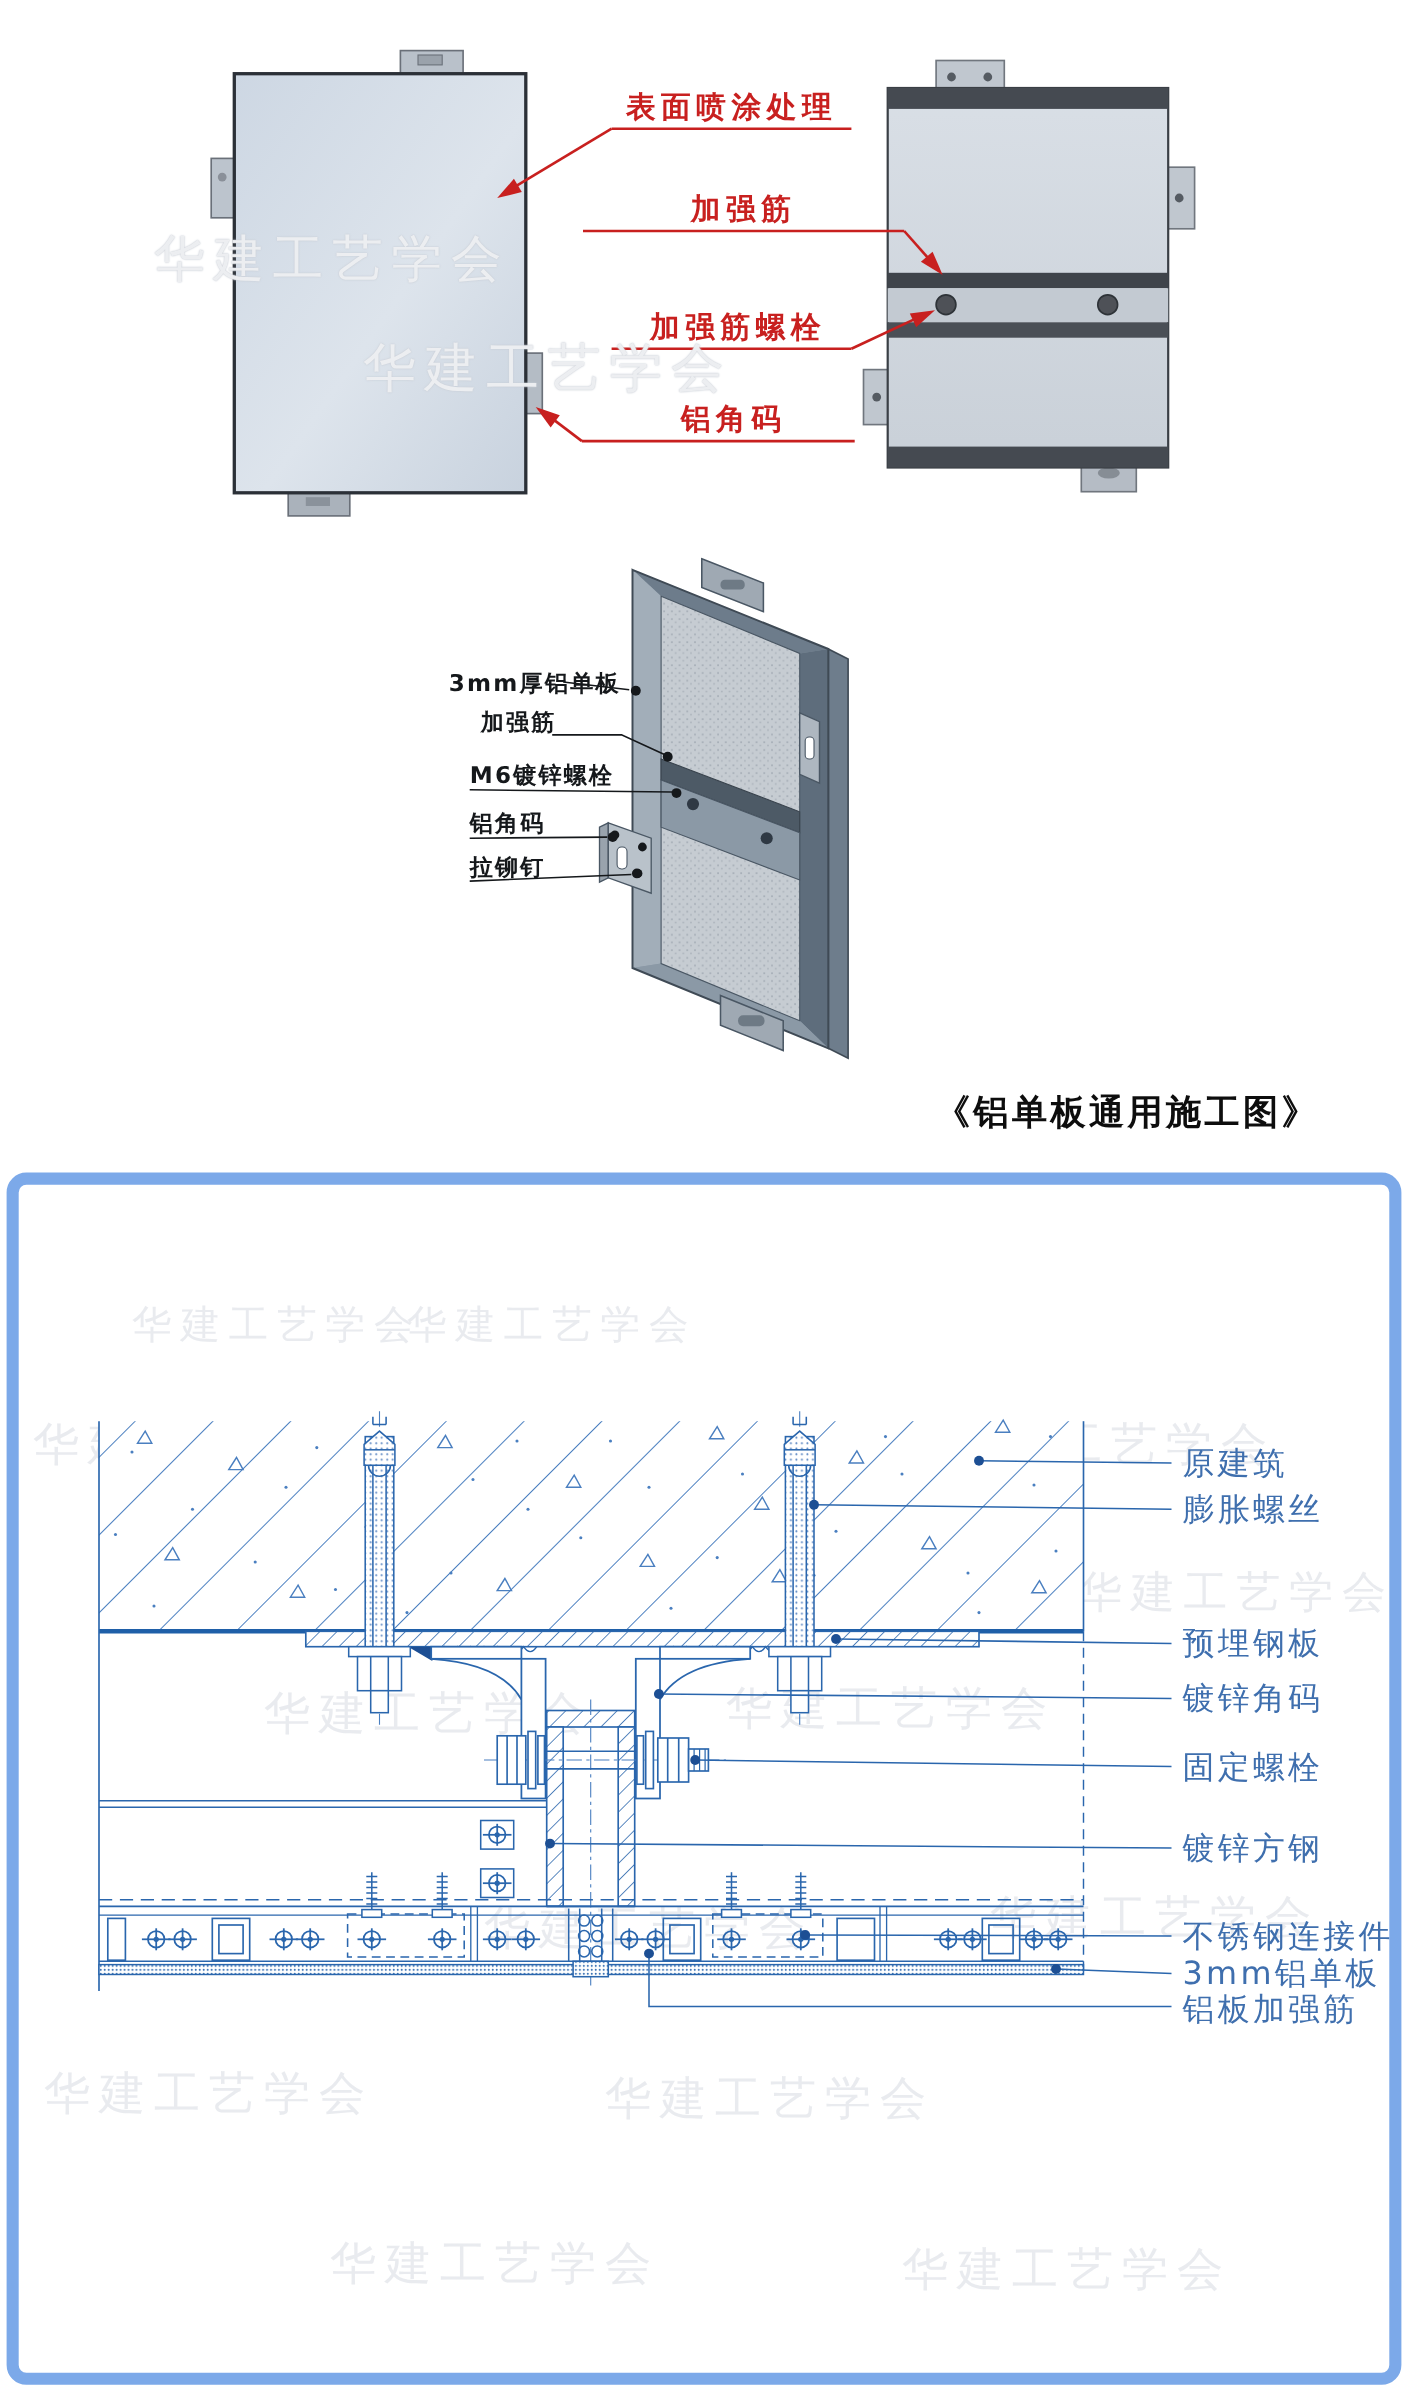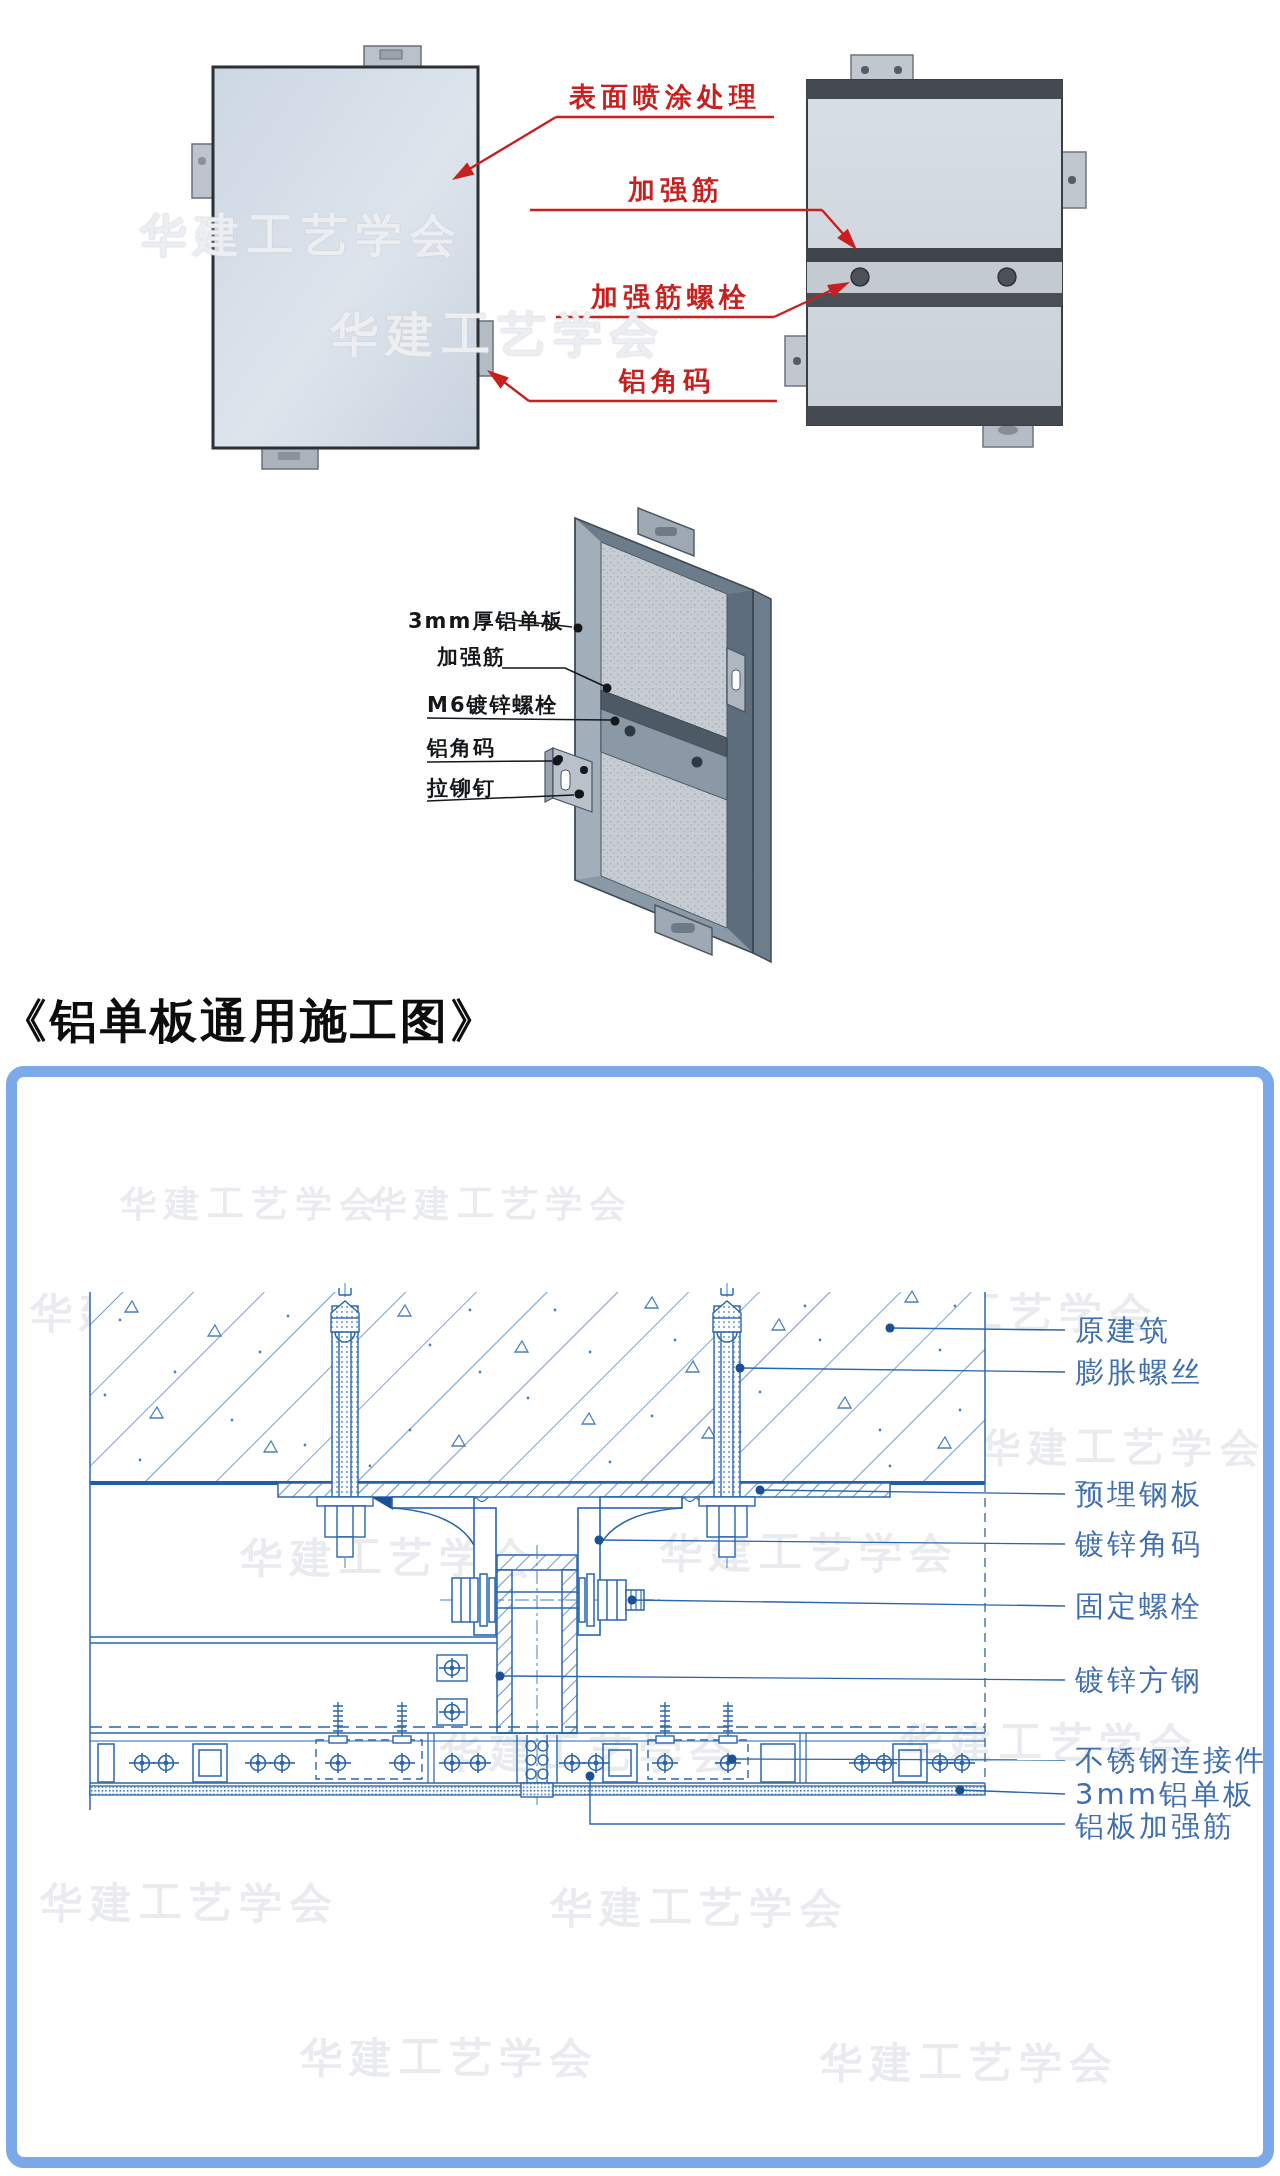--- a/index.html
+++ b/index.html
@@ -3,26 +3,26 @@
 <meta charset="utf-8">
 <style>
   html,body{margin:0;padding:0;}
   body{width:1280px;height:2176px;position:relative;background:#ffffff;overflow:hidden;
        font-family:"DejaVu Sans",sans-serif;}
   svg{position:absolute;left:0;}
   svg text{font-family:"DejaVu Sans",sans-serif;}
   .red-label{fill:#c8201f;font-size:27px;font-weight:700;letter-spacing:5px;}
   .blk-label{fill:#15181b;font-size:21px;font-weight:700;letter-spacing:2px;}
   .blu-label{fill:#3f6fae;font-size:29px;font-weight:400;letter-spacing:3px;}
-  .page-title{position:absolute;left:0;top:990px;width:1200px;text-align:left;
-      font-size:47px;font-weight:900;color:#0d0d0d;letter-spacing:3px;}
+  .page-title{position:absolute;left:0;top:990px;width:1200px;text-align:right;
+      font-size:32px;font-weight:900;color:#0d0d0d;letter-spacing:3px;}
   .blue-box{position:absolute;left:6px;top:1066px;width:1268px;height:1102px;
       box-sizing:border-box;border:11px solid #7ca9e9;border-radius:18px;background:#ffffff;}
   .wm{position:absolute;color:rgba(203,208,216,0.42);text-shadow:0 0 2px rgba(255,255,255,0.9);
-      font-weight:700;letter-spacing:8px;white-space:nowrap;pointer-events:none;}
+      font-weight:400;letter-spacing:8px;white-space:nowrap;pointer-events:none;}
   .wm-top{color:rgba(255,255,255,0.65);text-shadow:0 0 1px #c9ced6, 0 0 2px #c9ced6;}
 </style>
 </head>
 <body>
 
 <svg style="top:0" width="1280" height="480" viewBox="0 0 1280 480">
   <defs>
     <linearGradient id="panelFace" x1="0" y1="0" x2="1" y2="1">
       <stop offset="0" stop-color="#cdd7e3"></stop>
         <stop offset="0.55" stop-color="#dde4ec"></stop>

